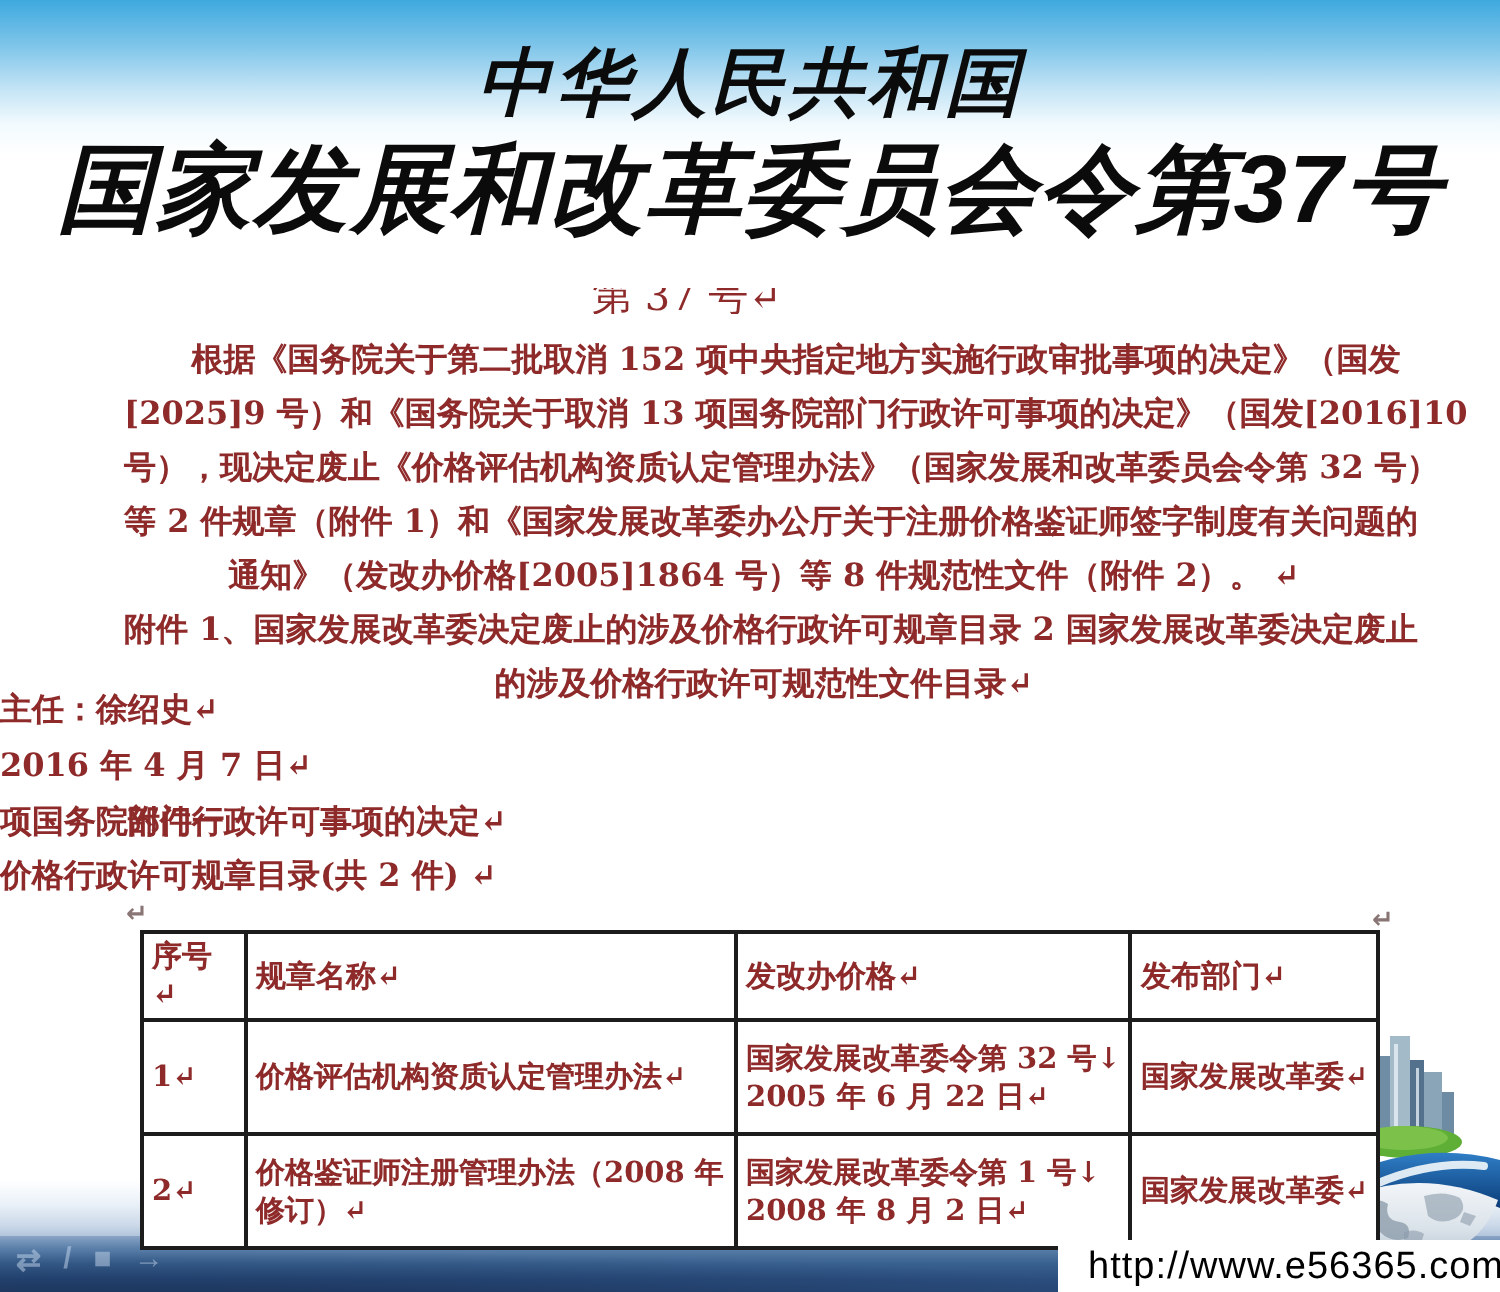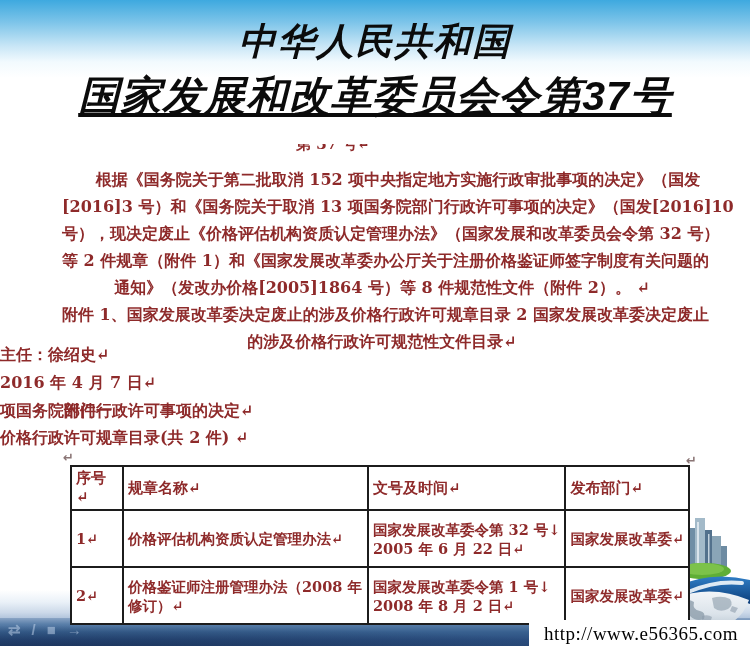--- a/index.html
+++ b/index.html
@@ -5,24 +5,24 @@
   html,body{margin:0;padding:0;background:#dcdcdc;}
   #slide{
     position:relative;width:750px;height:646px;overflow:hidden;
     background:linear-gradient(180deg,#3ea9df 0px,#7cc4e9 22px,#c8e6f6 46px,#f2fafe 62px,#ffffff 78px,#ffffff 100%);
     font-family:"Liberation Sans",sans-serif;
   }
   
   .title{position:absolute;top:16px;left:0;right:0;text-align:center;color:#0b0b0b;
          font-weight:bold;font-style:italic;font-family:"Liberation Sans",sans-serif;}
   .title .l1{font-size:37px;line-height:52px;letter-spacing:2px;}
-  .title .l2{font-size:41px;line-height:56px;letter-spacing:1px;text-decoration:underline;}
+  .title .l2{font-size:48px;line-height:56px;letter-spacing:1px;}
   
   .clip-frag{position:absolute;left:296px;top:144px;height:13px;width:110px;overflow:hidden;}
-  .clip-frag span{display:block;margin-top:-9px;font-size:15px;font-weight:bold;color:#8e2a2a;
+  .clip-frag span{display:block;margin-top:-9px;font-size:20px;font-weight:normal;color:#8e2a2a;
                   font-family:"DejaVu Serif",serif;}
   
   .redtext{color:#8e2a2a;font-weight:bold;font-family:"DejaVu Serif",serif;text-align:center;}
   .body-block{position:absolute;left:62px;top:166px;width:640px;font-size:16px;}
   .body-block .bline{line-height:27px;white-space:nowrap;}
   .cline{position:absolute;left:0;right:0;text-align:left;font-size:16px;line-height:20px;}
   .sig1{top:345px;} .sig2{top:373px;} .ah1{top:401px;} .ah2{top:428px;}
   .att-label{position:absolute;left:64px;top:401px;font-size:16px;line-height:20px;}
   .pmark{position:absolute;font-size:13px;color:#8a7575;font-weight:bold;
          font-family:"DejaVu Sans",sans-serif;}
@@ -43,39 +43,39 @@
     background:linear-gradient(180deg,#8aa4c5 0%,#5a7fa9 22%,#38608f 50%,#2b4e7f 78%,#294a79 100%);}
   .water::after{content:"";position:absolute;inset:0;
     background:radial-gradient(ellipse at 8% 115%,rgba(8,22,52,.45),rgba(8,22,52,0) 55%);}
   .wm-row{position:absolute;left:8px;top:621px;z-index:2;display:flex;gap:11px;
     color:rgba(205,222,242,.48);font-size:15px;font-weight:bold;}
   
   .globe{position:absolute;left:672px;top:498px;width:78px;height:132px;z-index:3;}
   
   .url-box{position:absolute;left:529px;top:620px;width:221px;height:26px;background:#ffffff;z-index:8;}
   .url-box span{display:block;padding:3px 0 0 15px;font-size:19px;color:#000;
-    font-family:Liberation Serif, serif;letter-spacing:.5px;}
+    font-family:Liberation Sans, sans-serif;letter-spacing:.5px;}
 </style>
 </head>
 <body>
 
 <div id="slide">
 
   <div class="title">
     <div class="l1">中华人民共和国</div>
     <div class="l2">国家发展和改革委员会令第37号</div>
   </div>
 
   <div class="clip-frag">
     <span>第 37 号↵</span>
   </div>
 
   <div class="body-block redtext">
       <div class="bline">　　根据《国务院关于第二批取消 152 项中央指定地方实施行政审批事项的决定》（国发</div>
-      <div class="bline">[2016]3 号）和《国务院关于取消 13 项国务院部门行政许可事项的决定》（国发[2016]10</div>
+      <div class="bline">[2025]9 号）和《国务院关于取消 13 项国务院部门行政许可事项的决定》（国发[2016]10</div>
       <div class="bline">号），现决定废止《价格评估机构资质认定管理办法》（国家发展和改革委员会令第 32 号）</div>
       <div class="bline">等 2 件规章（附件 1）和《国家发展改革委办公厅关于注册价格鉴证师签字制度有关问题的</div>
       <div class="bline">通知》（发改办价格[2005]1864 号）等 8 件规范性文件（附件 2）。 ↵</div>
       <div class="bline">附件 1、国家发展改革委决定废止的涉及价格行政许可规章目录 2 国家发展改革委决定废止</div>
       <div class="bline">的涉及价格行政许可规范性文件目录↵</div>
     </div>
 
   <div class="cline sig1 redtext">主任：徐绍史↵</div>
   <div class="cline sig2 redtext">2016 年 4 月 7 日↵</div>
 
@@ -93,21 +93,21 @@
     <colgroup>
       <col class="col-seq">
         <col class="col-name">
         <col class="col-doc">
         <col class="col-dept">
     </colgroup>
     <thead>
       <tr>
           <th>序号↵</th>
           <th>规章名称↵</th>
-          <th>文号及时间↵</th>
+          <th>发改办价格↵</th>
           <th>发布部门↵</th>
         </tr>
     </thead>
     <tbody>
         <tr>
         <td>1↵</td>
         <td>价格评估机构资质认定管理办法↵</td>
         <td class="c-doc">
           <div>国家发展改革委令第 32 号↓</div>
           <div>2005 年 6 月 22 日↵</div>

